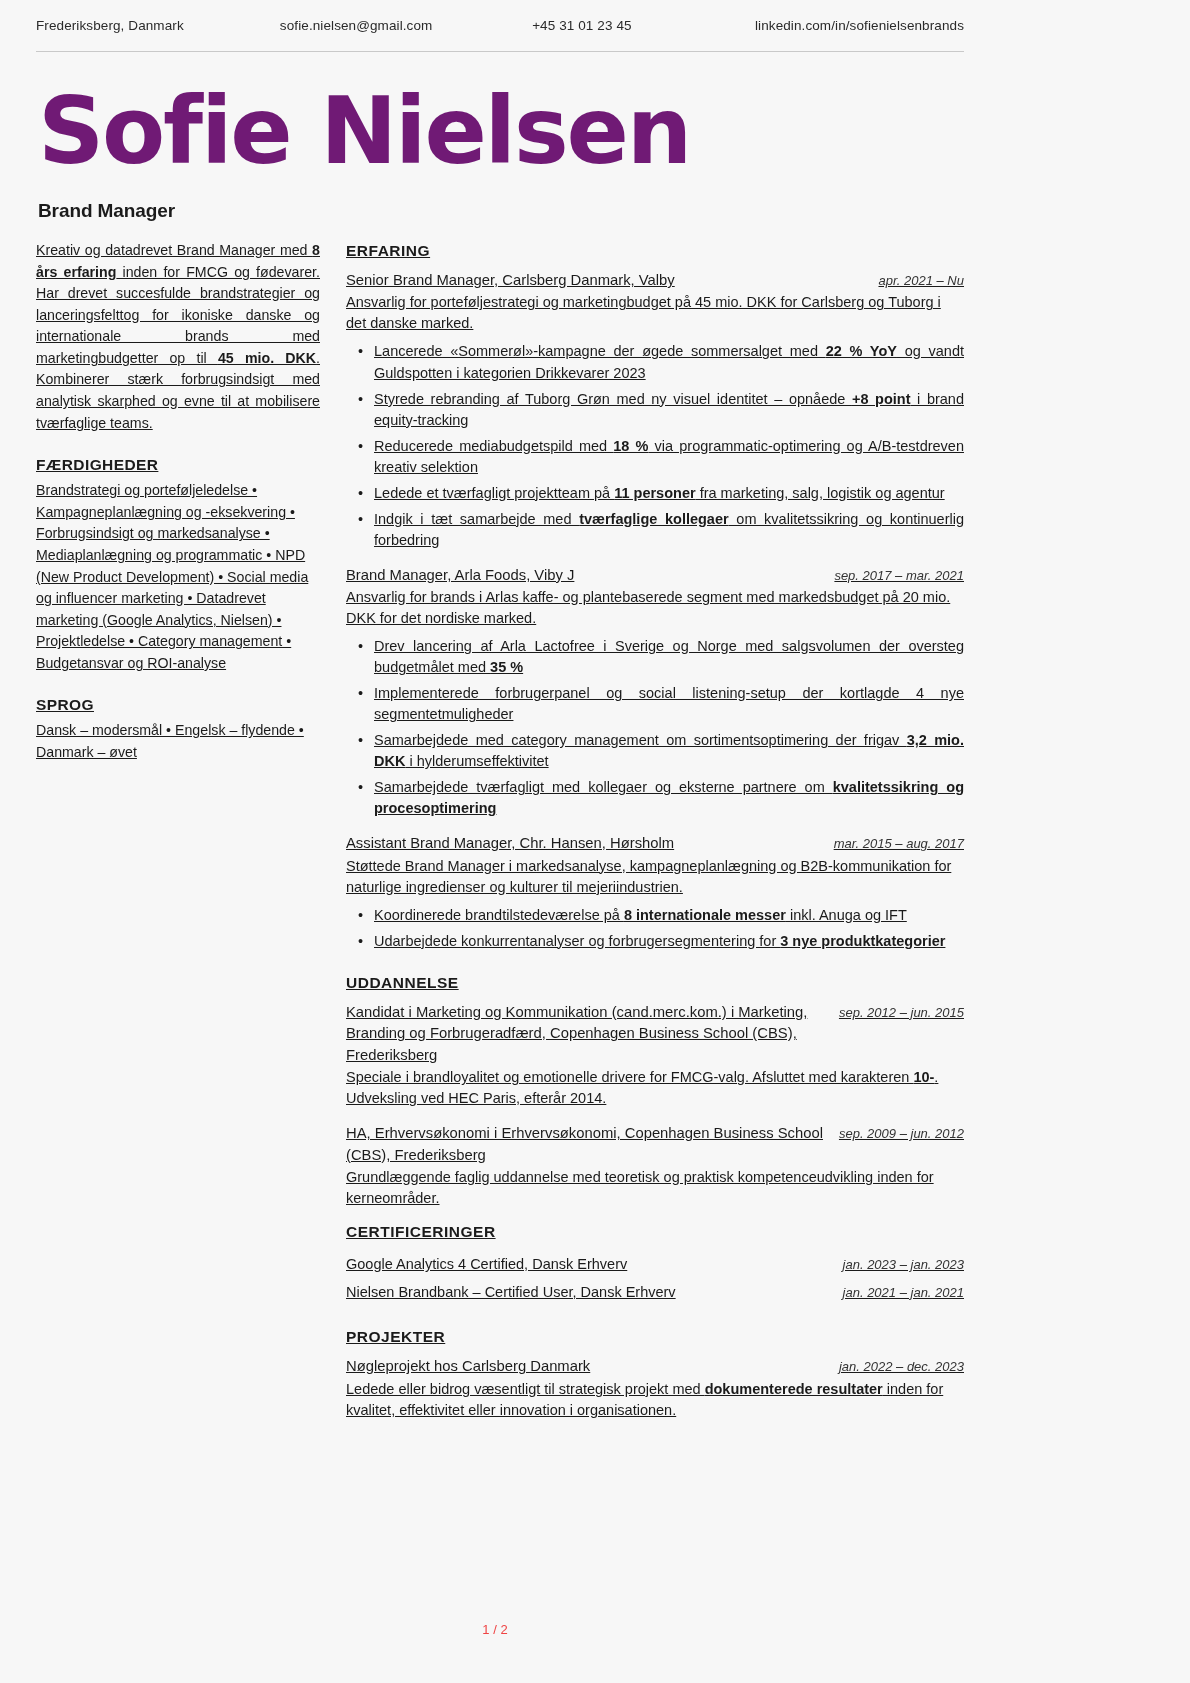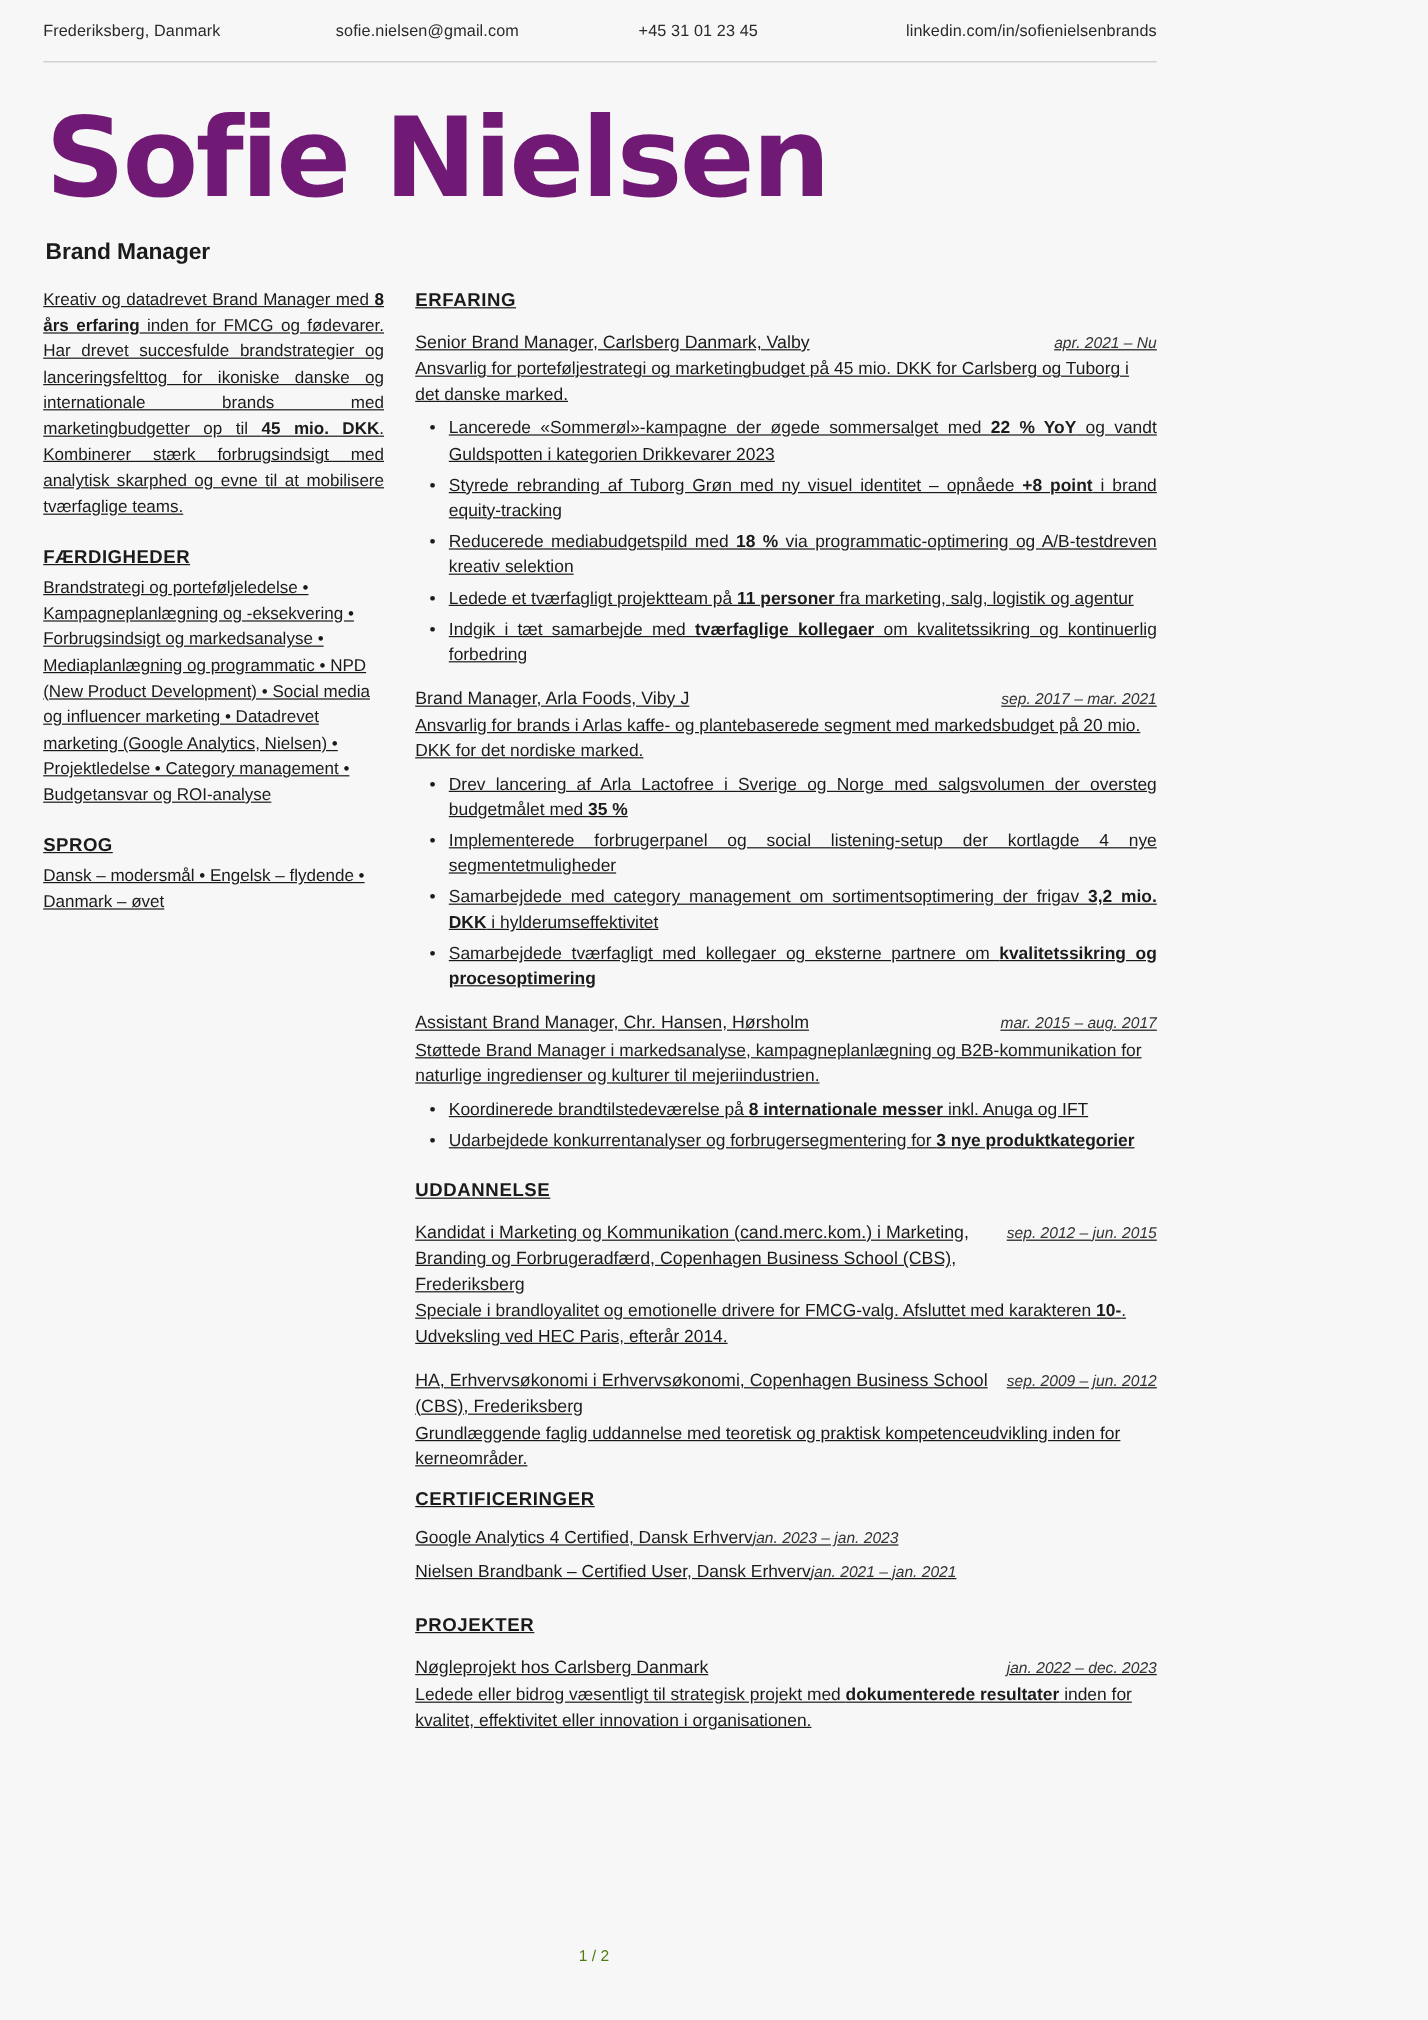--- a/index.html
+++ b/index.html
@@ -88,21 +88,20 @@
     font-weight: bold;
     letter-spacing: 0.5px;
     margin: 2px 0 10px 0;
   }
   .sec-head.gap { margin-top: 22px; }
   .entry-head {
     display: flex;
     align-items: baseline;
     justify-content: space-between;
     gap: 14px;
-    margin-top: 16px;
   }
   .entry-title {
     font-size: 14.8px;
     line-height: 1.45;
     color: #1b1b1b;
   }
   .entry-date {
     font-size: 13px;
     font-style: italic;
     color: #333;
@@ -130,32 +129,33 @@
   ul.bullets li::before {
     content: "•";
     position: absolute;
     left: -14px;
     top: 0;
   }
   .entry-block { margin-bottom: 14px; }
   b, strong { font-weight: bold; }
   .cert-row {
     display: flex;
+    justify-content: space-between;
     align-items: baseline;
     font-size: 14.5px;
     line-height: 1.9;
   }
 
   .footer {
     position: absolute;
     left: 0; right: 10px;
     bottom: 46px;
     text-align: center;
     font-size: 13px;
-    color: #4d7c0f;
+    color: #ef4444;
   }
 </style>
 </head>
 <body>
 
 <div class="page">
 
   <div class="topbar">
     <div class="tb-item tb-1">Frederiksberg, Danmark</div>
     <div class="tb-item tb-2">sofie.nielsen@gmail.com</div>

